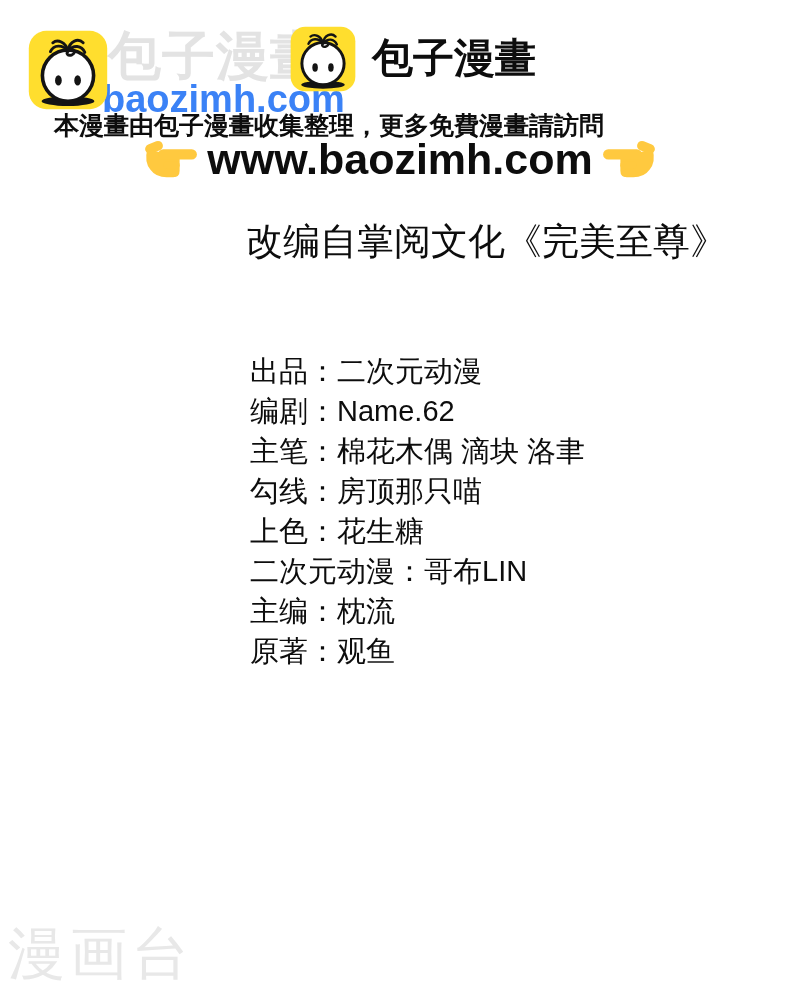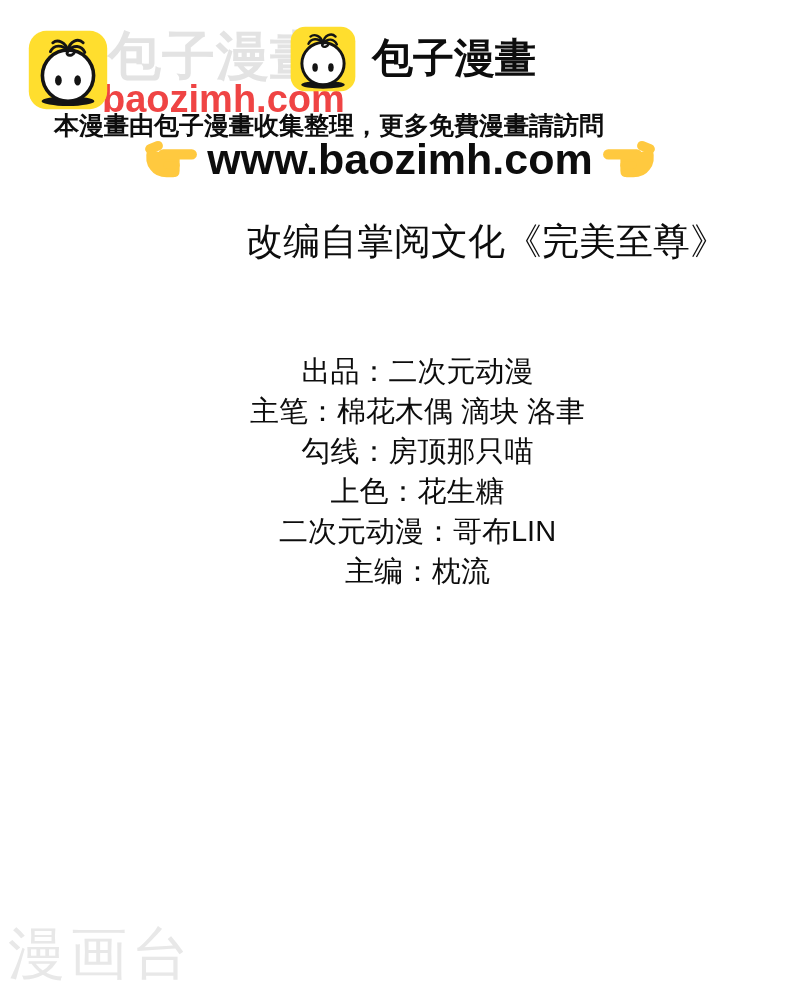--- a/index.html
+++ b/index.html
@@ -12,21 +12,21 @@
   }
 
   
   .wm-title {
     position: absolute; left: 108px; top: 28px;
     font-size: 53px; font-weight: bold; color: #e3e3e3;
     letter-spacing: 1px; z-index: 1; white-space: nowrap; line-height: 1.05;
   }
   .wm-url {
     position: absolute; left: 102px; top: 80px;
-    font-size: 38px; font-weight: bold; color: #ef4444;
+    font-size: 38px; font-weight: bold; color: #3b82f6;
     z-index: 1; white-space: nowrap; line-height: 1.0;
   }
   .wm-footer {
     position: absolute; left: 8px; top: 924px;
     font-size: 57px; font-weight: normal; color: #e8e8e8;
     letter-spacing: 5px; z-index: 1; white-space: nowrap; line-height: 1.05;
   }
 
   
   .logo { position: absolute; z-index: 2; }
@@ -62,21 +62,21 @@
   .adapt {
     position: absolute; left: 246px; top: 220px;
     font-size: 37px; white-space: nowrap; line-height: 1.2;
   }
 
   
   .credits {
     position: absolute; left: 250px; top: 351px;
     font-size: 29px; line-height: 40px;
   }
-  .credit-row { white-space: nowrap; text-align: center; }
+  .credit-row { white-space: nowrap; }
 </style>
 </head>
 <body>
 
 <svg width="0" height="0" style="position:absolute">
   <defs>
     <symbol id="baozi" viewBox="0 0 100 100">
       <rect x="1" y="1" width="98" height="98" rx="22" fill="#FFDE2E"></rect>
       <ellipse cx="50" cy="89" rx="33" ry="6" fill="#141414"></ellipse>
       <circle cx="50" cy="57" r="32" fill="#ffffff" stroke="#141414" stroke-width="4.5"></circle>
@@ -133,22 +133,24 @@
       <svg>
           <use href="#hand-right"></use>
         </svg>
     </span>
   </div>
 
   <div class="adapt">改编自掌阅文化《完美至尊》</div>
 
   <div class="credits">
     <div class="credit-row"><span>出品</span><span>：</span><span>二次元动漫</span></div>
+    <div class="credit-row"><span>编剧</span><span>：</span><span>Name.62</span></div>
     <div class="credit-row"><span>主笔</span><span>：</span><span>棉花木偶 滴块 洛聿</span></div>
     <div class="credit-row"><span>勾线</span><span>：</span><span>房顶那只喵</span></div>
     <div class="credit-row"><span>上色</span><span>：</span><span>花生糖</span></div>
     <div class="credit-row"><span>二次元动漫</span><span>：</span><span>哥布LIN</span></div>
     <div class="credit-row"><span>主编</span><span>：</span><span>枕流</span></div>
+    <div class="credit-row"><span>原著</span><span>：</span><span>观鱼</span></div>
   </div>
 
   <div class="wm-footer">漫画台</div>
 
 </div>
 
 </body></html>

